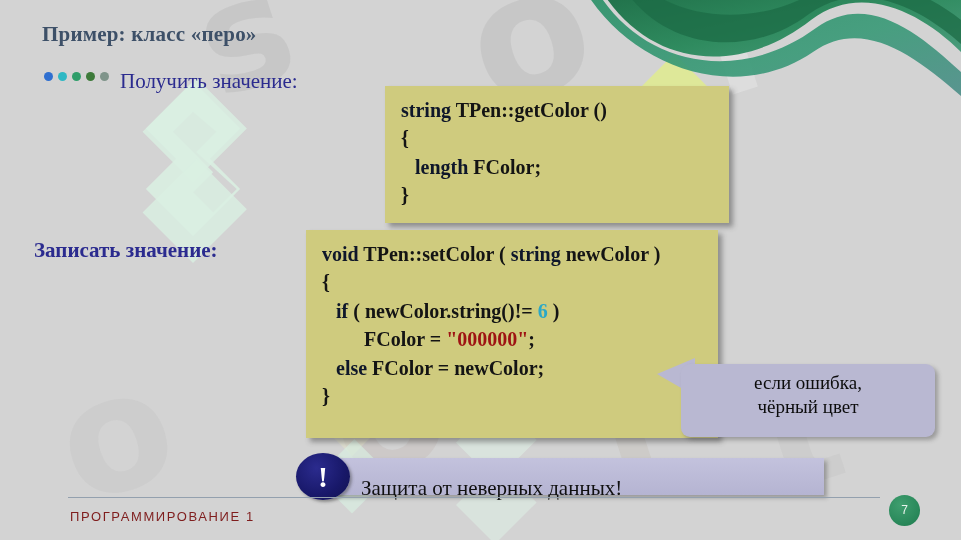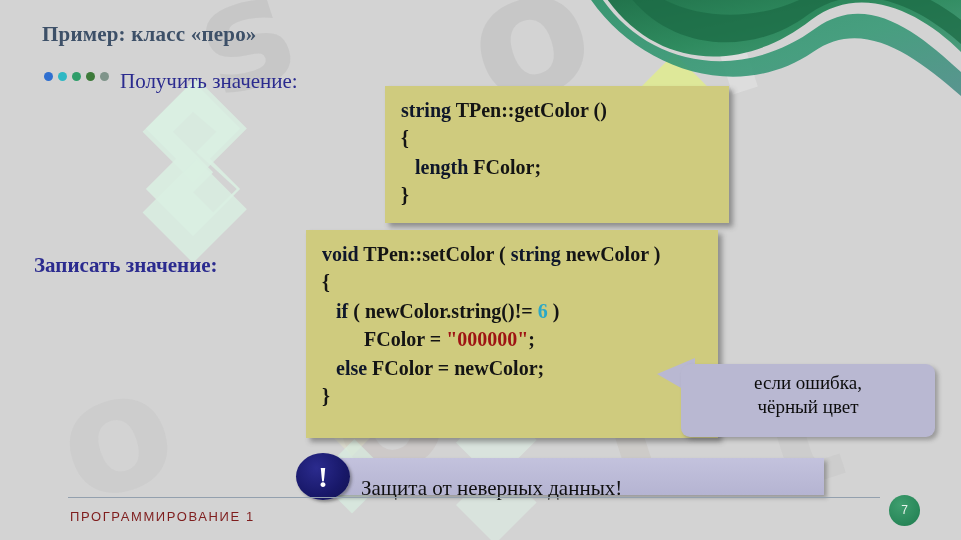--- a/index.html
+++ b/index.html
@@ -85,21 +85,20 @@
     white-space: nowrap;
   }
   .label-set {
     position: absolute;
     left: 34px;
     top: 238px;
     font-size: 21px;
     font-weight: 700;
     color: #2b2b8f;
     white-space: nowrap;
-    margin-top: 15px;
   }
 
   
   .codebox {
     position: absolute;
     background: #cfcb7e;
     box-shadow: 4px 4px 5px rgba(60,60,60,0.45);
     font-size: 20px;
     font-weight: 700;
     color: #141414;

